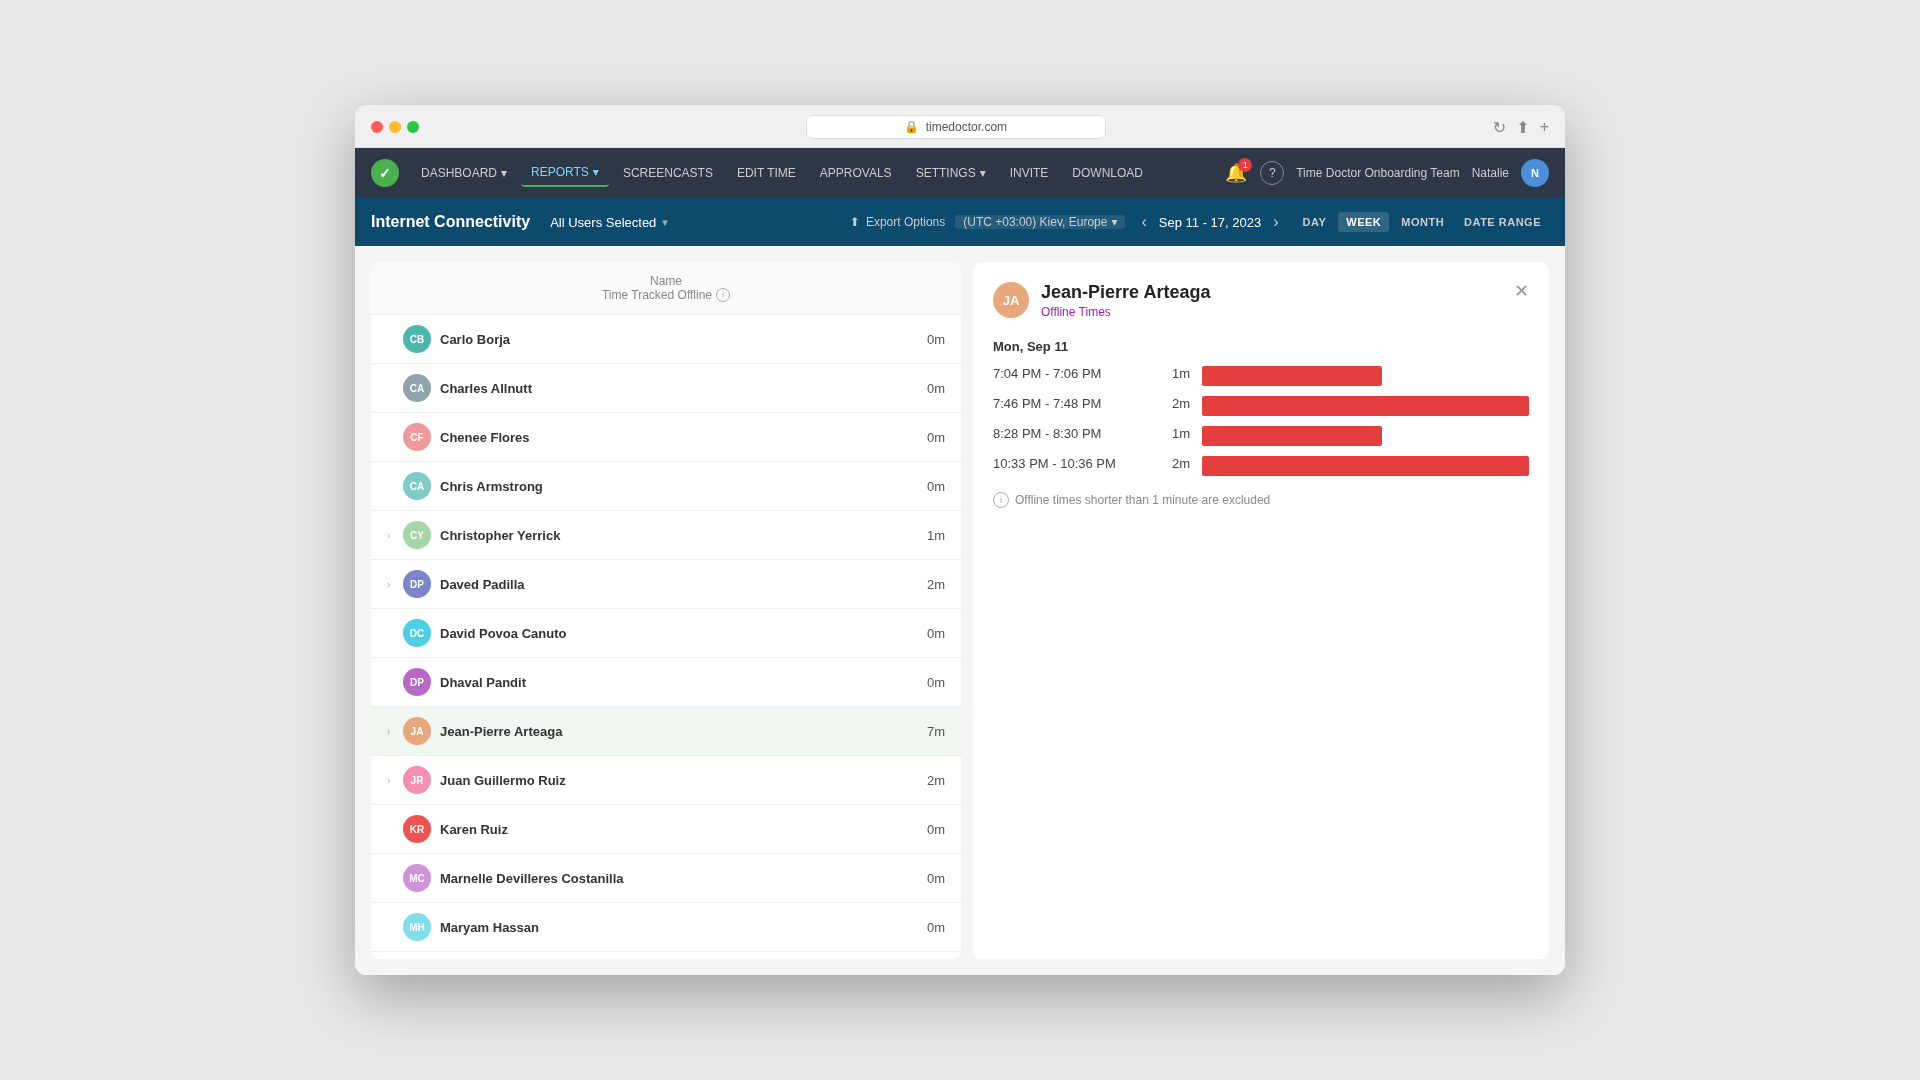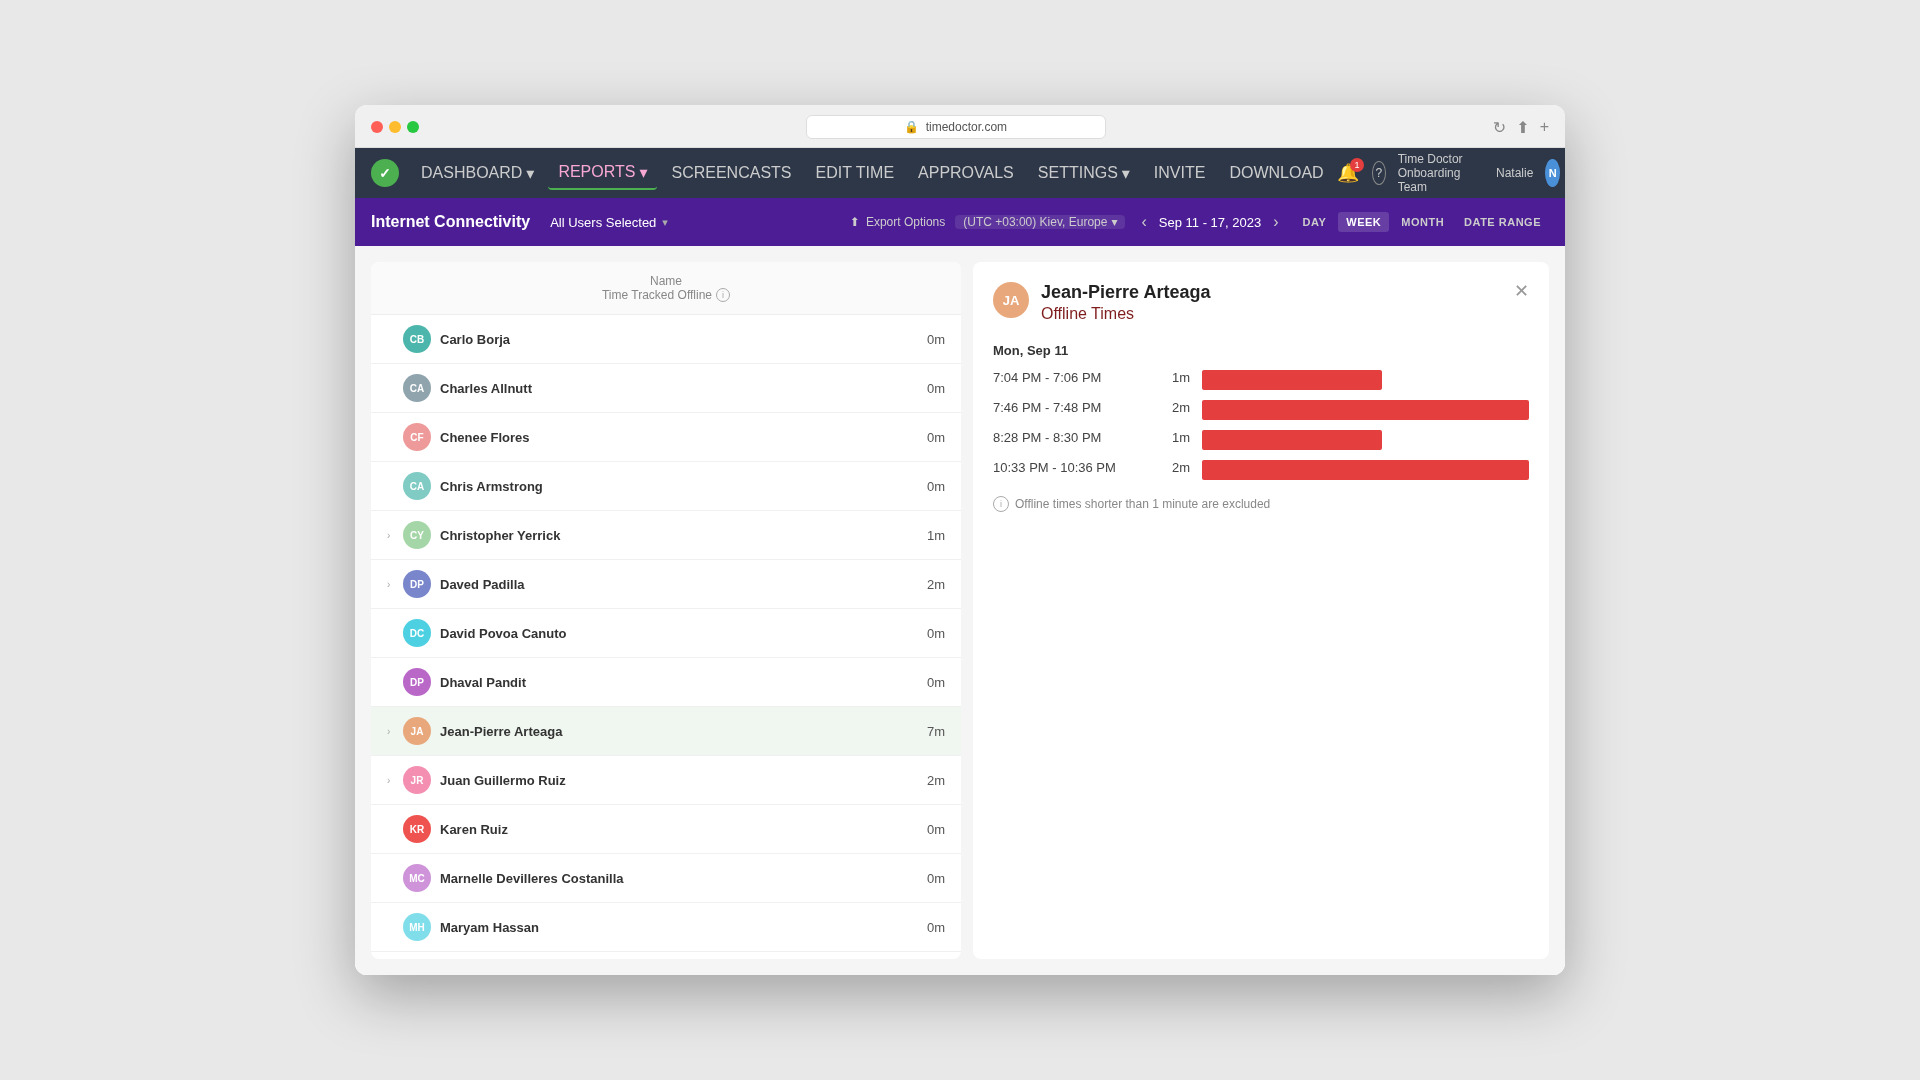--- a/index.html
+++ b/index.html
@@ -100,31 +100,31 @@
       border-radius: 50%;
       display: flex;
       align-items: center;
       justify-content: center;
       color: #fff;
       font-size: 14px;
       font-weight: bold;
     }
     .nav-item {
       color: #ccc;
-      font-size: 16px;
+      font-size: 12px;
       padding: 6px 10px;
       cursor: pointer;
       border-radius: 4px;
       display: flex;
       align-items: center;
       gap: 4px;
       white-space: nowrap;
     }
     .nav-item.active {
-      color: #f9a8d4;
+      color: #7dd3fc;
       border-bottom: 2px solid #4caf50;
     }
     .nav-right {
       margin-left: auto;
       display: flex;
       align-items: center;
       gap: 12px;
     }
     .notif-btn {
       position: relative;
@@ -173,21 +173,21 @@
       background: #4a90d9;
       color: #fff;
       display: flex;
       align-items: center;
       justify-content: center;
       font-size: 11px;
       font-weight: bold;
     }
     
     .sub-nav {
-      background: #4c1d95;
+      background: #0c4a6e;
       display: flex;
       align-items: center;
       padding: 0 16px;
       height: 48px;
       gap: 12px;
     }
     .page-title {
       color: #fff;
       font-size: 16px;
       font-weight: 600;
@@ -378,22 +378,22 @@
       font-weight: bold;
       margin-right: 12px;
       flex-shrink: 0;
     }
     .detail-name {
       font-size: 18px;
       font-weight: 600;
       color: #222;
     }
     .detail-subtitle {
-      font-size: 16px;
-      color: #7f1d1d;
+      font-size: 12px;
+      color: #a21caf;
       margin-top: 2px;
     }
     .close-btn {
       margin-left: auto;
       cursor: pointer;
       color: #999;
       font-size: 18px;
       line-height: 1;
     }
     .date-section {

